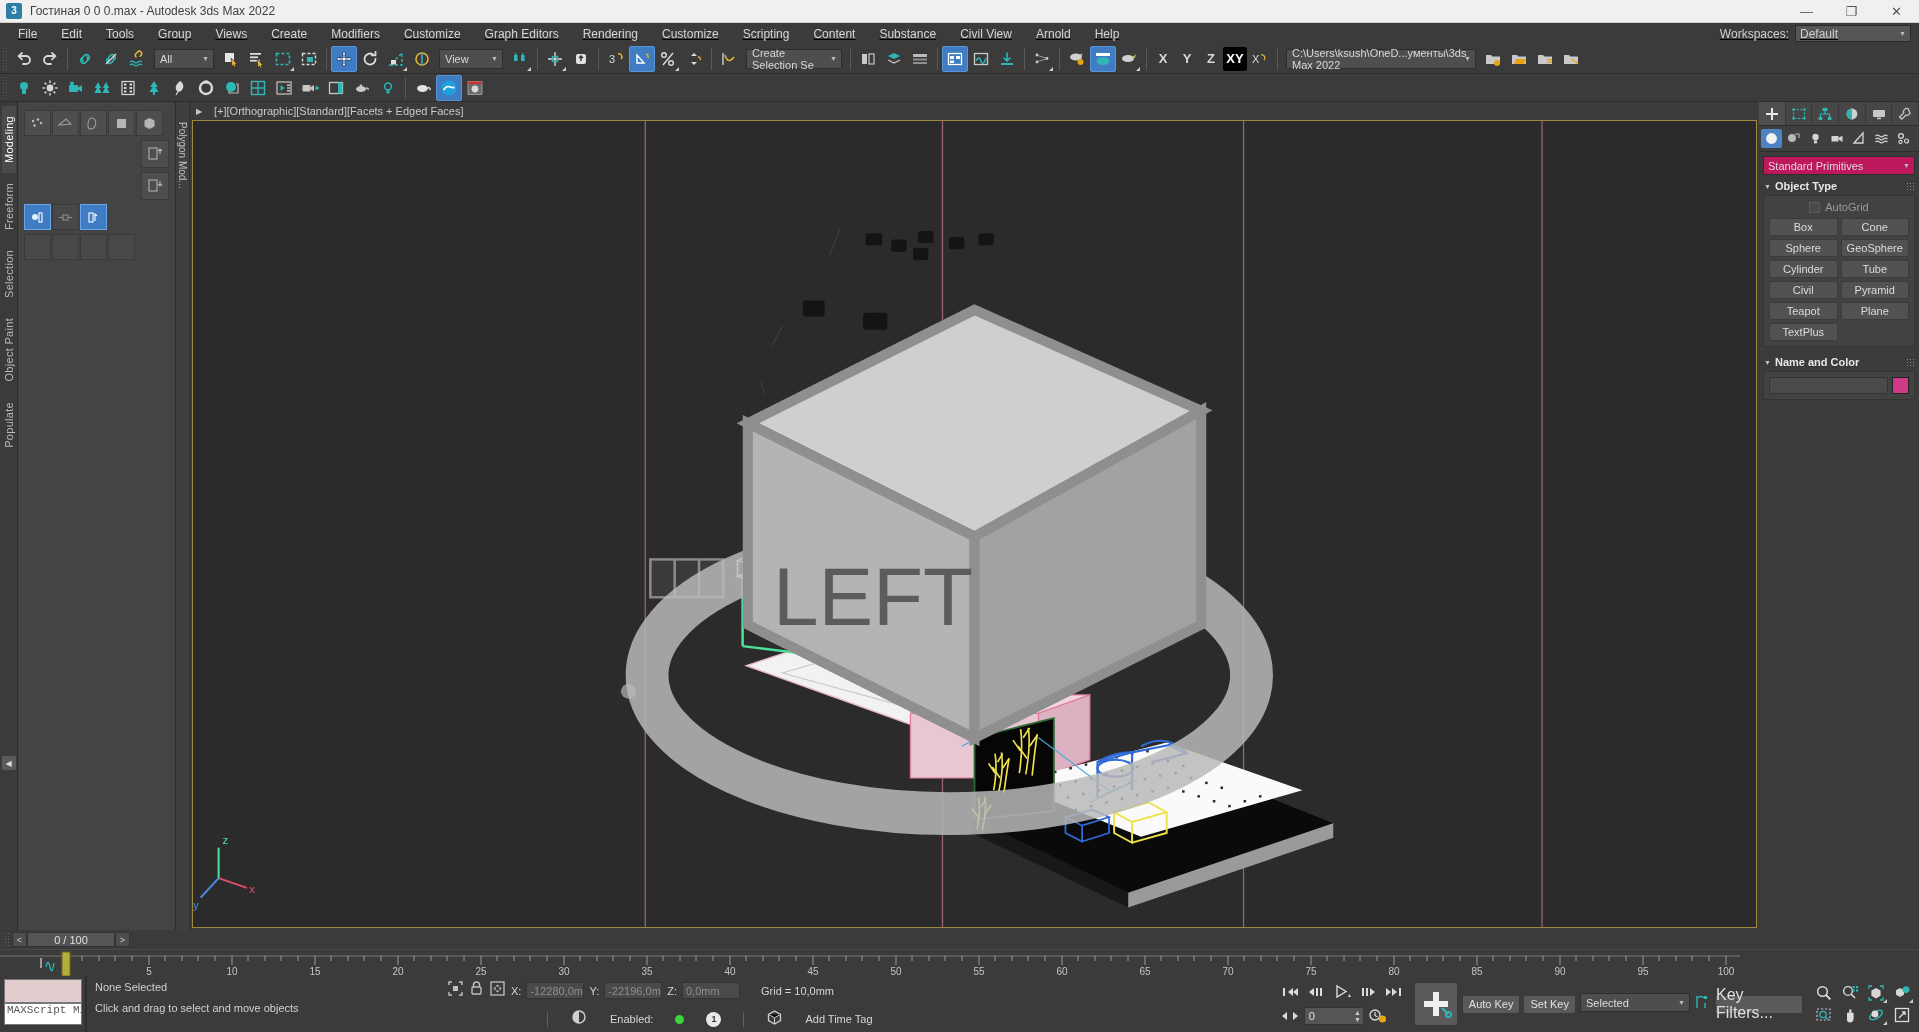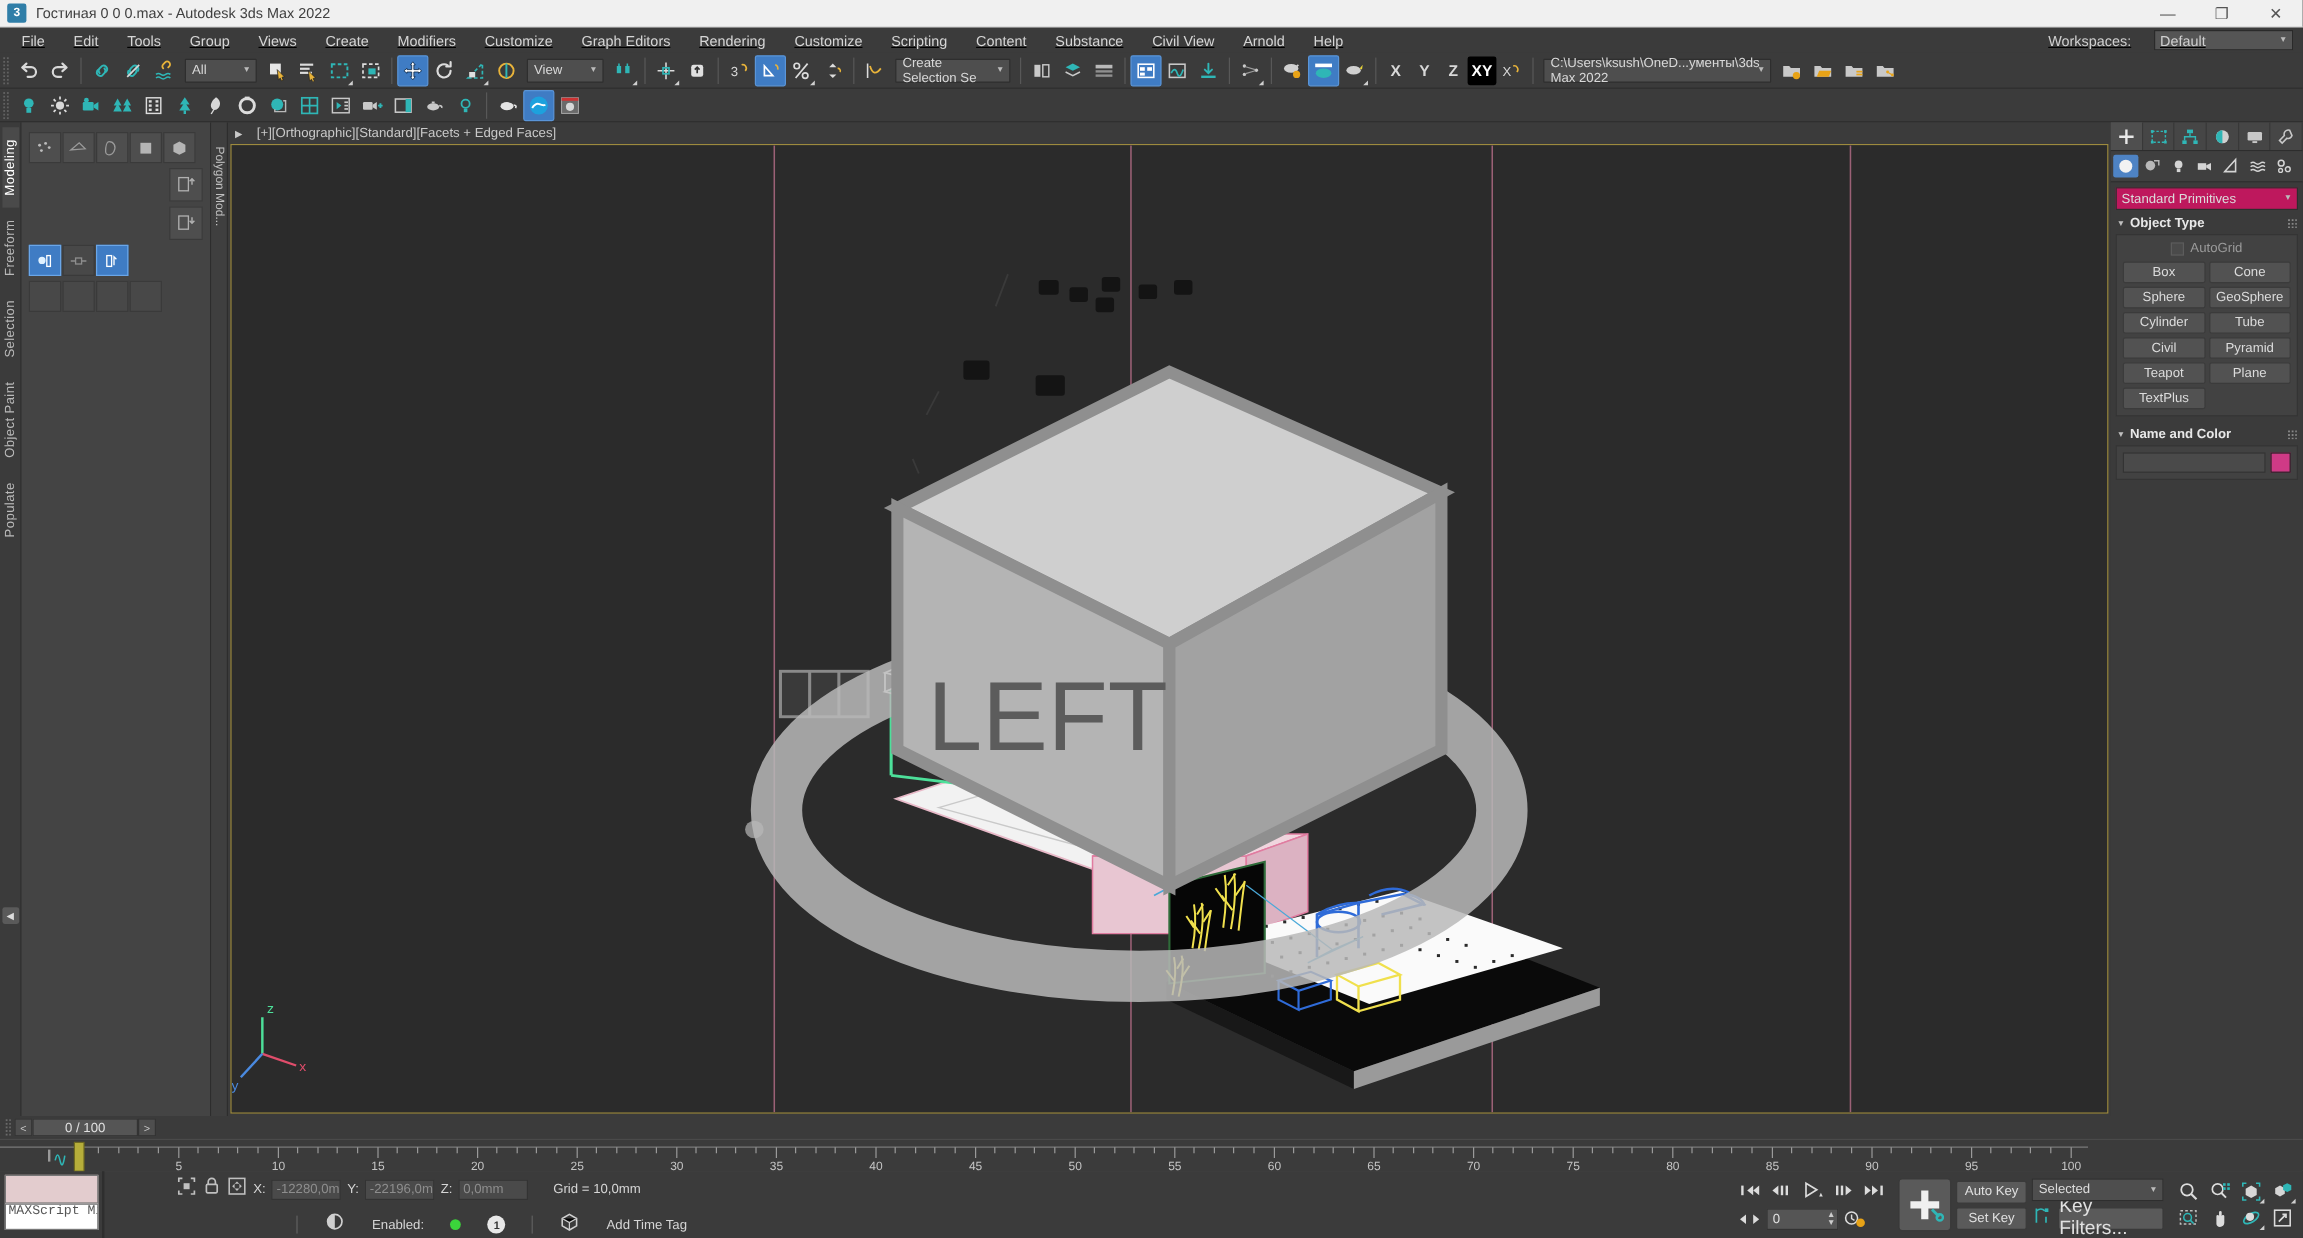--- a/index.html
+++ b/index.html
@@ -15,21 +15,21 @@
     border-radius:2px; }
   .title-text { font-size:12px; color:#404040; }
   .win-controls { margin-left:auto; display:flex; }
   .win-btn { width:45px; height:23px; display:flex; align-items:center;
     justify-content:center; color:#555; font-size:13px; }
 
   
   .menubar { height:21px; background:#3b3b3b; display:flex; align-items:center;
     padding-left:6px; flex:0 0 auto; position:relative;text-decoration:underline; }
   .menu-item { font-size:12px; color:#d6d6d6; padding:2px 12px; white-space:nowrap; }
-  .workspaces { margin-left:auto; display:flex; align-items:center; gap:19px;
+  .workspaces { margin-left:auto; display:flex; align-items:center; gap:6px;
     padding-right:8px; }
   .workspaces span { font-size:12px; color:#d0d0d0; }
   .ws-select { width:116px; height:17px; background:#555; border:1px solid #2a2a2a;
     font-size:11px; color:#e0e0e0; display:flex; align-items:center; padding:0 4px;
     position:relative; }
   .ws-select .car { position:absolute; right:4px; font-size:7px; color:#bbb; }
 
   
   .toolbar { height:30px; background:#3b3b3b; display:flex; align-items:center;
     flex:0 0 auto; border-bottom:1px solid #2d2d2d; padding-left:2px; }
@@ -183,21 +183,21 @@
   .pb-row { display:flex; gap:2px; align-items:center; }
   .pb-btn { width:24px; height:22px; display:flex; align-items:center;
     justify-content:center; color:#dcdcdc; font-size:10px; border-radius:2px; }
   .spin { width:60px; height:18px; background:#555; border:1px solid #333;
     font-size:11px; color:#e0e0e0; display:flex; align-items:center;
     padding-left:4px; position:relative; }
   .spin .sp { position:absolute; right:2px; font-size:7px; color:#ccc; }
   .key-col { display:flex; align-items:center; gap:4px; }
   .bigplus { width:44px; height:44px; background:#5a5a5a; border:1px solid #3a3a3a;
     border-radius:3px; display:flex; align-items:center; justify-content:center; }
-  .keybtns { display:flex; flex-direction:column; gap:3px; }
+  .keybtns { display:flex; flex-direction:row; gap:3px; }
   .kbtn { height:19px; background:#5a5a5a; border:1px solid #3a3a3a;
     font-size:11px; color:#e0e0e0; display:flex; align-items:center;
     justify-content:center; padding:0 6px; border-radius:2px; }
   .sel-drop { width:110px; height:19px; background:#4e4e4e; border:1px solid #2e2e2e;
     font-size:11px; color:#dcdcdc; display:flex; align-items:center;
     padding:0 14px 0 5px; position:relative; }
   .sel-drop .car { position:absolute; right:4px; font-size:7px; color:#bbb; }
   .kf-btn { width:88px; height:19px; background:#5a5a5a; border:1px solid #3a3a3a;
     font-size:16px; color:#e0e0e0; display:flex; align-items:center;
     justify-content:center; border-radius:2px; }
@@ -1258,20 +1258,24 @@
   </div>
 </div>
 
 <div class="status">
   <div class="mx-col">
     <div class="mx-pink"></div>
     <div class="mx-white">MAXScript Mi</div>
   </div>
   <div class="status-div"></div>
 
+  <div class="prompt-col">
+    <div>None Selected</div>
+    <div>Click and drag to select and move objects</div>
+  </div>
 
   <div class="coord-col">
     <div class="coord-row">
       <span><svg width="17" height="17" viewBox="0 0 17 17">
             <g stroke="#c0c0c0" stroke-width="1.4" fill="none">
               <path d="M2 5V2h3M12 2h3v3M15 12v3h-3M5 15H2v-3"></path>
             </g>
             <rect x="6" y="6" width="5" height="5" fill="#c0c0c0"></rect>
           </svg></span>
       <span><svg width="15" height="17" viewBox="0 0 15 17">

